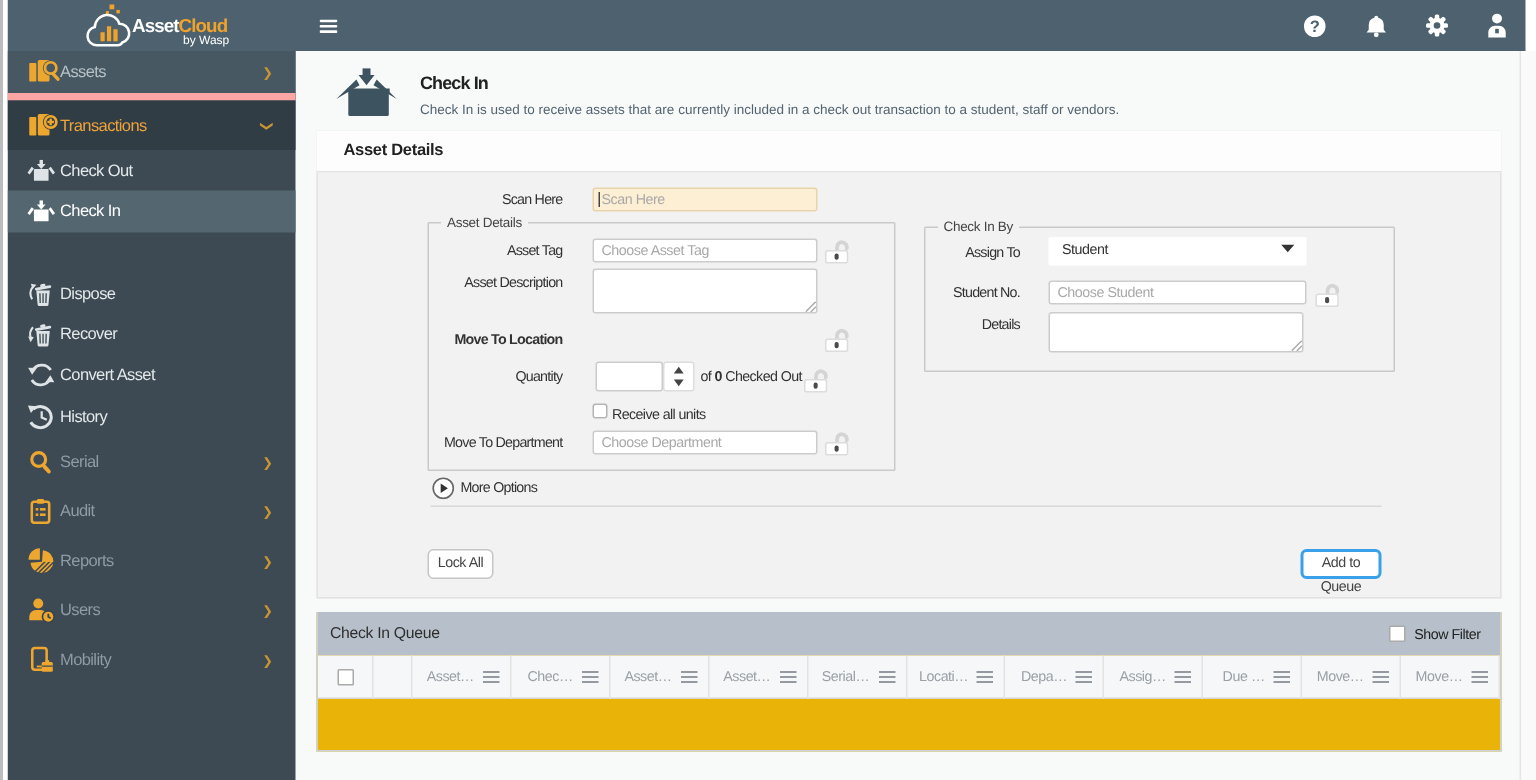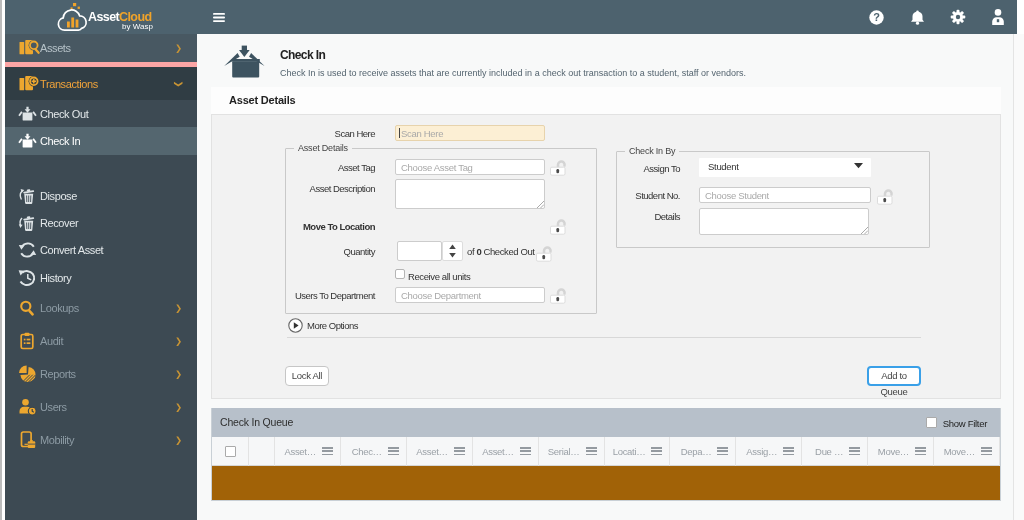--- a/index.html
+++ b/index.html
@@ -98,21 +98,21 @@
           <g>
             <path d="M9 10 L9 6.8 A3.3 3.3 0 1 1 15.5 7.6" fill="none" stroke="#d4d4d4" stroke-width="2.5" stroke-linecap="round"></path>
             <rect x="1.5" y="9.2" width="14.5" height="8" rx="1.4" fill="#fff" stroke="#dcdcdc"></rect>
             <rect x="7.4" y="11" width="2.7" height="4.2" rx="1.3" fill="#4a4a4a"></rect>
           </g>
         </svg>
 
       <div class="abs" style="left:184px; top:182px; width:9.5px; height:9.5px; background:#fff; border:1px solid #b5b5b5; border-radius:2px;"></div>
       <div class="abs" style="left:197px; top:183.5px; font-size:9.5px; letter-spacing:-0.4px; color:#333;">Receive all units</div>
 
-      <div class="rlab" style="left:44px; top:200px; width:120px;">Users To Department</div>
+      <div class="rlab" style="left:44px; top:200px; width:120px;">Move To Department</div>
       <input type="text" placeholder="Choose Department" style="left: 184px; top: 200px; width: 150px; height: 16px;">
       <svg class="lock" style="left:338px; top:199px;" viewBox="0 0 20 18">
           <g>
             <path d="M9 10 L9 6.8 A3.3 3.3 0 1 1 15.5 7.6" fill="none" stroke="#d4d4d4" stroke-width="2.5" stroke-linecap="round"></path>
             <rect x="1.5" y="9.2" width="14.5" height="8" rx="1.4" fill="#fff" stroke="#dcdcdc"></rect>
             <rect x="7.4" y="11" width="2.7" height="4.2" rx="1.3" fill="#4a4a4a"></rect>
           </g>
         </svg>
 
       <svg class="abs" style="left:77px; top:231px;" width="15" height="15" viewBox="0 0 15 15">
@@ -148,21 +148,21 @@
             <line x1="3.5" y1="7" x2="7" y2="3.5"></line>
           </g>
         </svg>
 
       <div class="abs" style="left:76px; top:250px; width:634px; height:1px; background:#d8d8d8;"></div>
 
       <div class="abs" style="left:74px; top:279px; width:44px; height:20px; background:#fff; border:1px solid #c6c6c6; border-radius:4px; font-size:9.5px; letter-spacing:-0.3px; color:#444; text-align:center; line-height:18px;">Lock All</div>
       <div class="abs" style="left:631px; top:279px; width:54px; height:20px; background:#fff; border:2px solid #3aa0e8; border-radius:4px; font-size:9.5px; letter-spacing:-0.3px; color:#444; text-align:center; line-height:16px;margin-left:25px;">Add to Queue</div>
     </div>
 
-    <div class="abs" style="left:14px; top:374px; width:790px; height:93px; background:#a16207; border:1px solid #c9d0d6; border-top:none;">
+    <div class="abs" style="left:14px; top:374px; width:790px; height:93px; background:#eab308; border:1px solid #c9d0d6; border-top:none;">
       <div class="abs" style="left:0; top:0; width:100%; height:29px; background:#b7c0ca;">
         <div class="abs" style="left:8px; top:8px; font-size:10.5px; letter-spacing:-0.2px; color:#2e2e2e;">Check In Queue</div>
         <div class="abs" style="right:63px; top:9px; width:11px; height:11px; background:#fff; border:1px solid #aaa; border-radius:1px;"></div>
         <div class="abs" style="right:13px; top:10px; font-size:9.5px; letter-spacing:-0.3px; color:#222;">Show Filter</div>
       </div>
       <div id="thead" class="abs" style="left:0; top:29px; width:100%; height:29px; background:#f6f7f8; border-bottom:1px solid #d6d6d6; display:flex;">
         <div class="th" style="width:37px;">
             <span class="cb"></span>
           </div>
         <div class="th" style="width:26px;"></div>
@@ -349,21 +349,21 @@
           <polygon points="0.6,0.8 6.4,1.3 2.6,5.9" fill="#dde3e6"></polygon>
           <path d="M9.8 4.6 v4.2 l3.4 1.6" stroke="#dde3e6" stroke-width="1.5" fill="none"></path>
         </svg>
       <div class="lbl" style="color:#e3e8ea;">History</div>
     </div>
     <div class="mi" style="top:257px; height:33px;">
       <svg class="ic" width="19" height="18" viewBox="0 0 19 18">
           <circle cx="7.8" cy="7.3" r="4.6" fill="none" stroke="#eda72f" stroke-width="2.1"></circle>
           <rect x="11.8" y="10.2" width="2.6" height="7" rx="1.3" transform="rotate(-42 13.1 13.7)" fill="#eda72f"></rect>
         </svg>
-      <div class="lbl" style="color:#8d9ba4;">Lookups</div>
+      <div class="lbl" style="color:#8d9ba4;">Serial</div>
       <div class="chev">❯</div>
     </div>
     <div class="mi" style="top:290px; height:33px;">
       <svg class="ic" width="18" height="19" viewBox="0 0 18 19">
           <rect x="3.2" y="3" width="11.6" height="14" rx="1.6" fill="none" stroke="#eda72f" stroke-width="1.7"></rect>
           <rect x="6.5" y="1.2" width="5" height="3.2" rx="1" fill="#eda72f"></rect>
           <g fill="#eda72f">
             <rect x="5.8" y="7.2" width="1.7" height="1.7"></rect>
             <rect x="8.6" y="7.2" width="3.8" height="1.7"></rect>
             <rect x="5.8" y="10.8" width="1.7" height="1.7"></rect>

